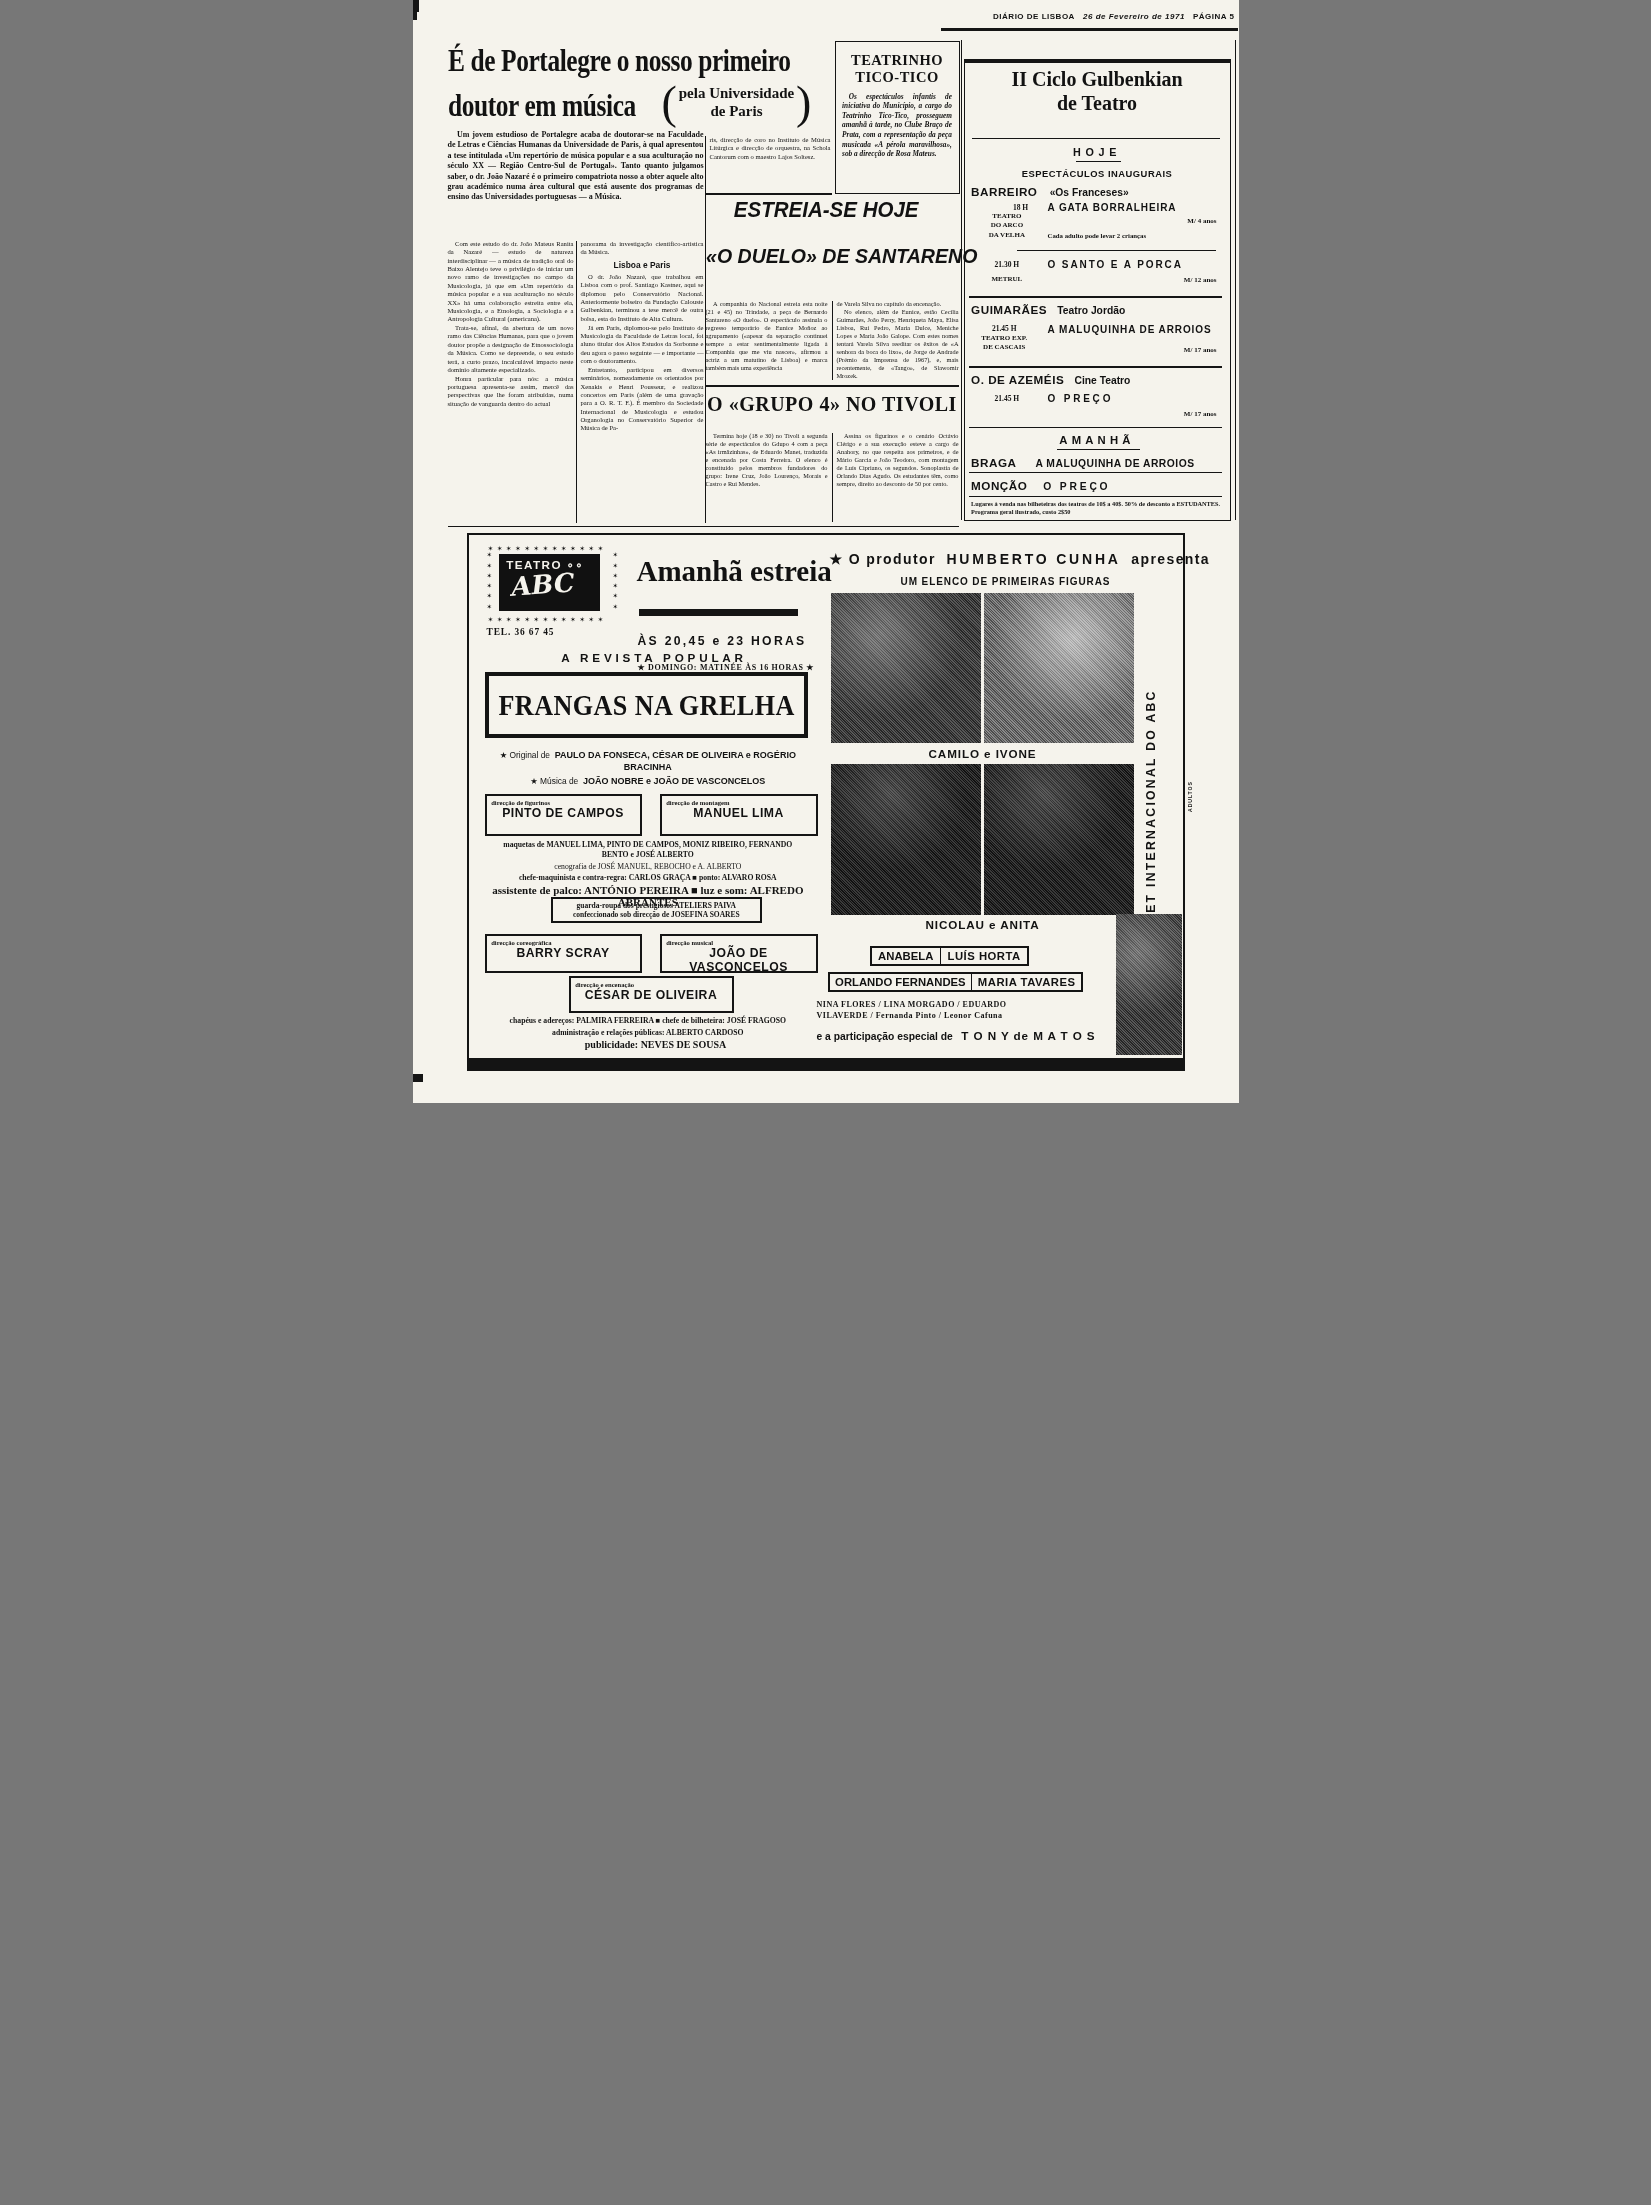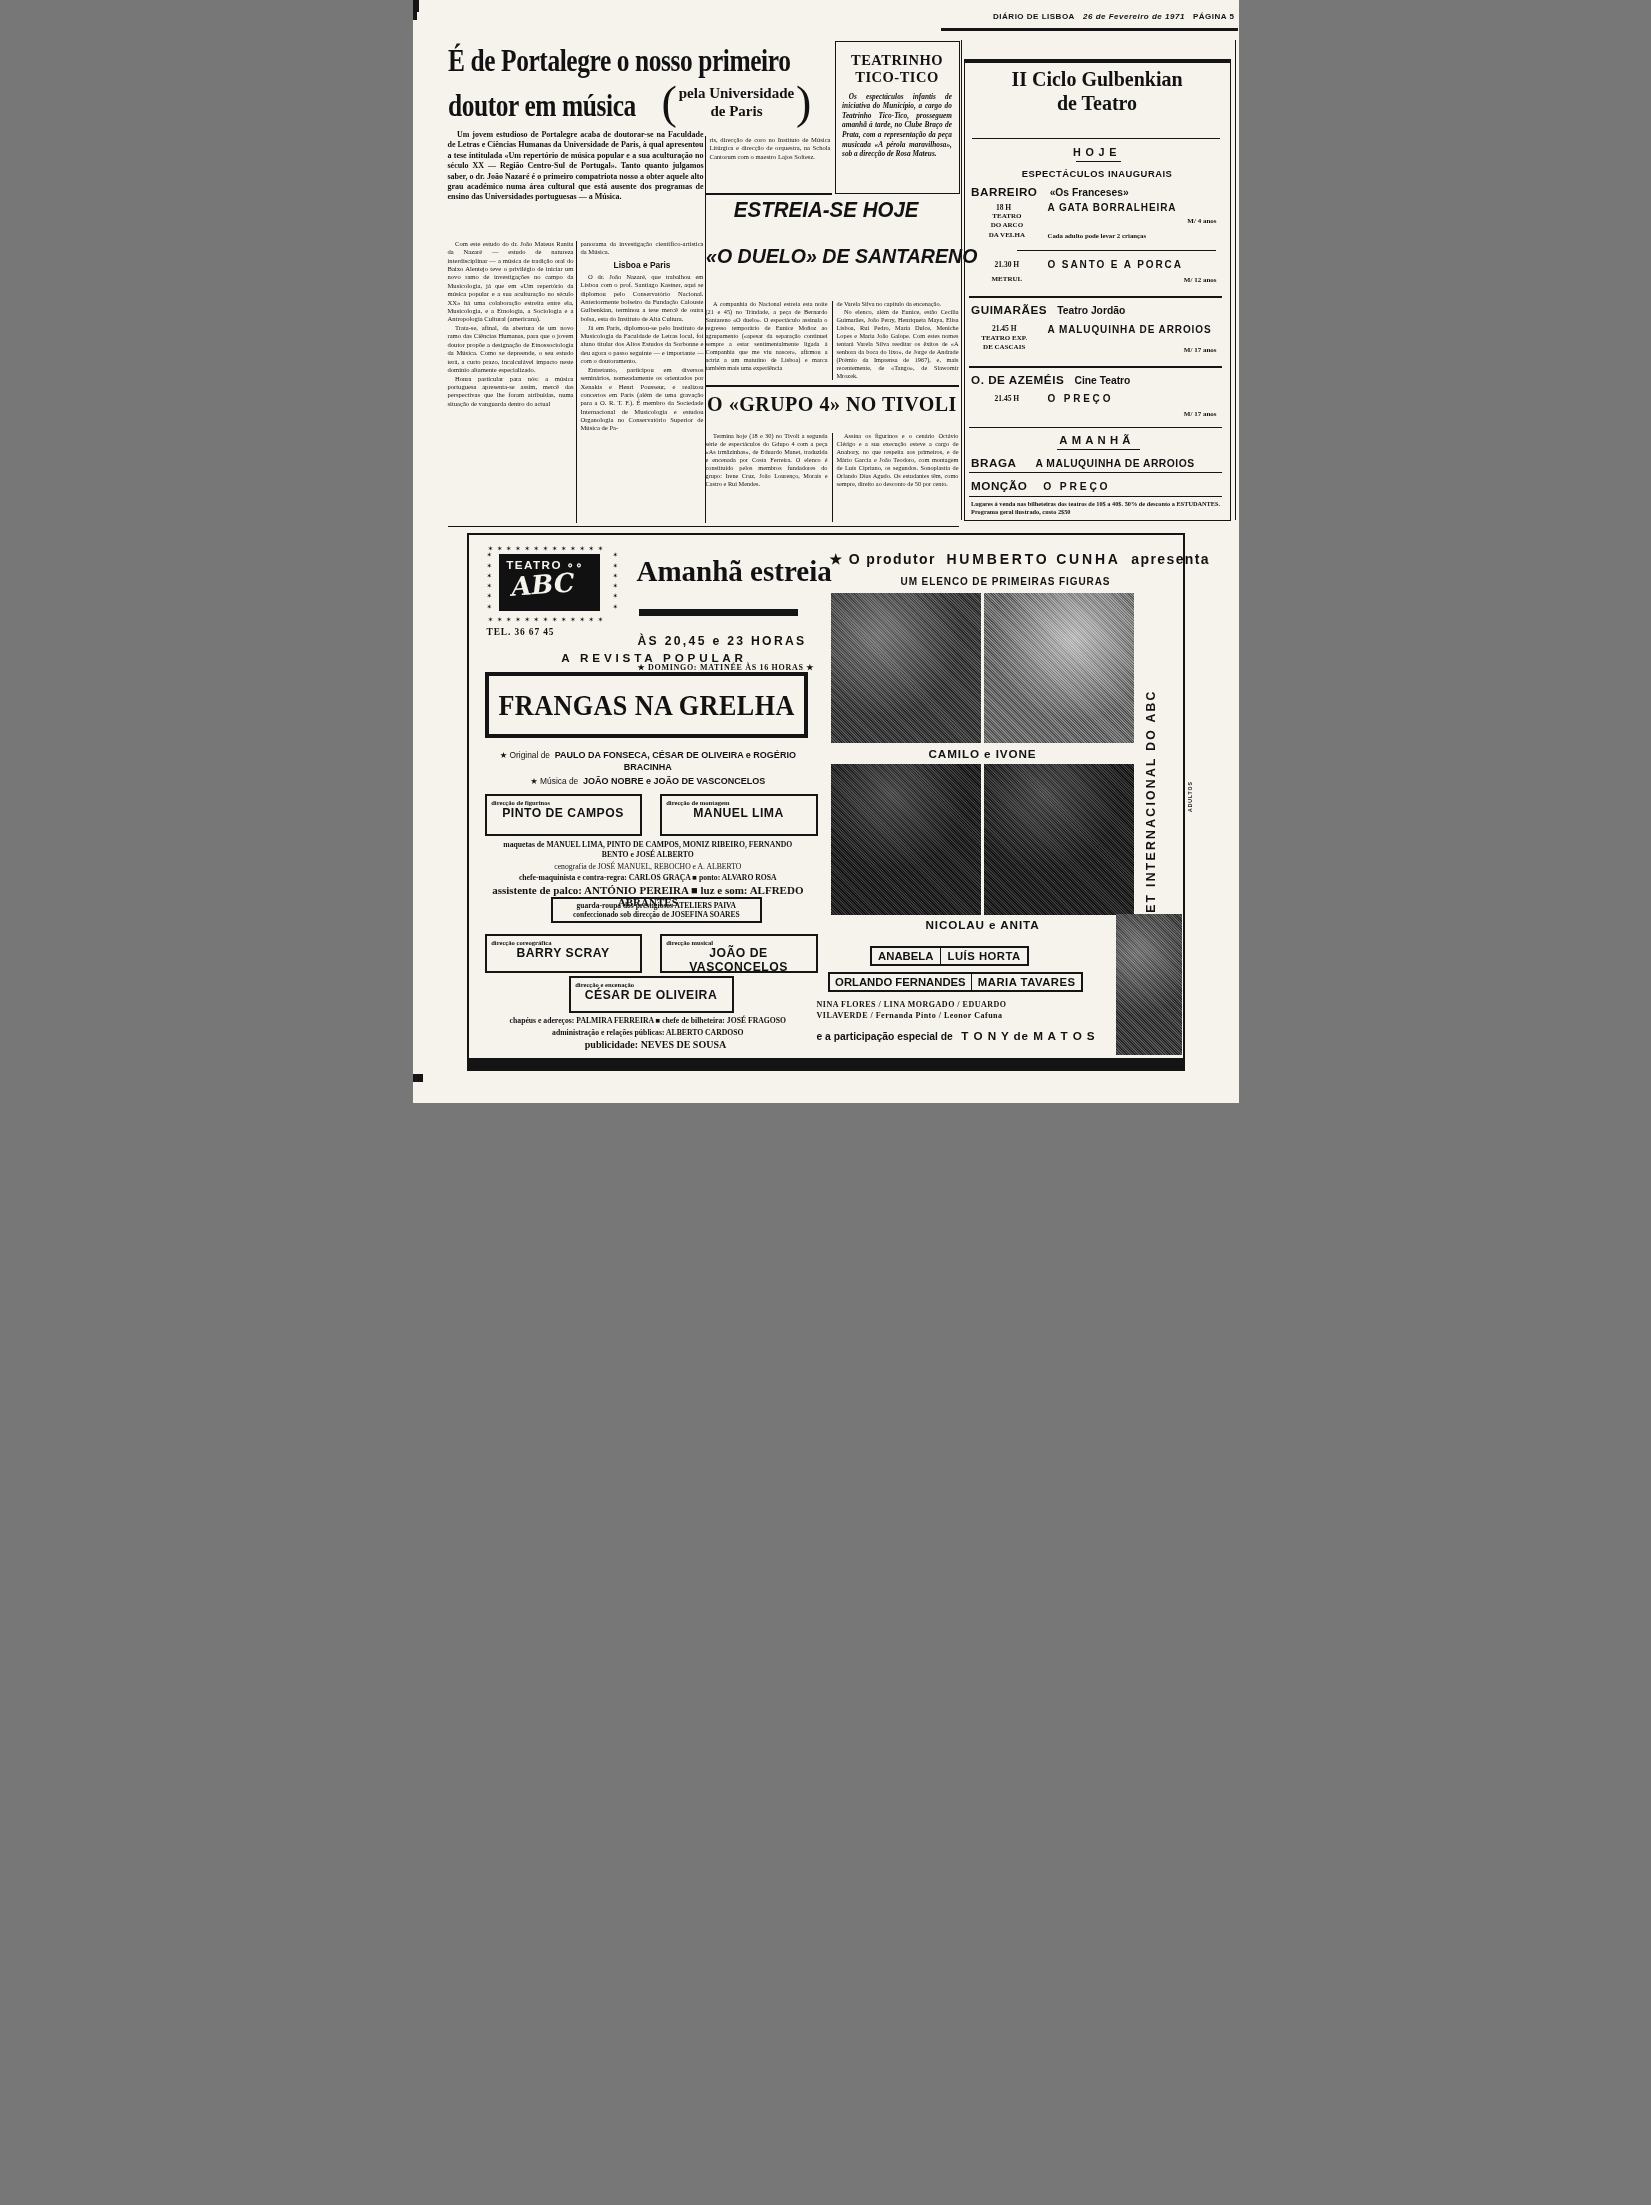--- a/index.html
+++ b/index.html
@@ -136,21 +136,21 @@
 
     <div class="gl ctr sans b" style="top:83px;font-size:10.8px;letter-spacing:4.7px">HOJE</div>
     <div class="abs rule" style="left:111px;top:98px;width:45px;height:1.4px"></div>
     <div class="gl ctr sans b" style="top:105px;font-size:9.4px;letter-spacing:0.5px">ESPECTÁCULOS INAUGURAIS</div>
 
     <div class="abs" style="left:6.6px;top:122px;display:flex;gap:12.2px;align-items:baseline">
       <span class="city">BARREIRO</span>
       <span class="citynote">«Os Franceses»</span>
     </div>
 
-    <div class="abs time" style="left:6px;top:140px;width:66px">18 H</div>
+    <div class="abs time" style="left:23px;top:140px;width:66px">18 H</div>
     <div class="abs venue pre" style="left:9.4px;top:149px;width:66px">TEATRO
 DO ARCO
 DA VELHA</div>
     <div class="abs show-title" style="left:83px;top:139px;width:174px">A GATA BORRALHEIRA</div>
     <div class="abs rating" style="left:83px;top:154px;width:169px">M/ 4 anos</div>
     <div class="abs b" style="left:83px;top:169px;width:174px;font-size:6.8px">Cada adulto pode levar 2 crianças</div>
 
     <div class="abs rule" style="left:52px;top:187px;width:199px;height:1.4px"></div>
 
     <div class="abs time" style="left:9.4px;top:197px;width:66px">21.30 H</div>

